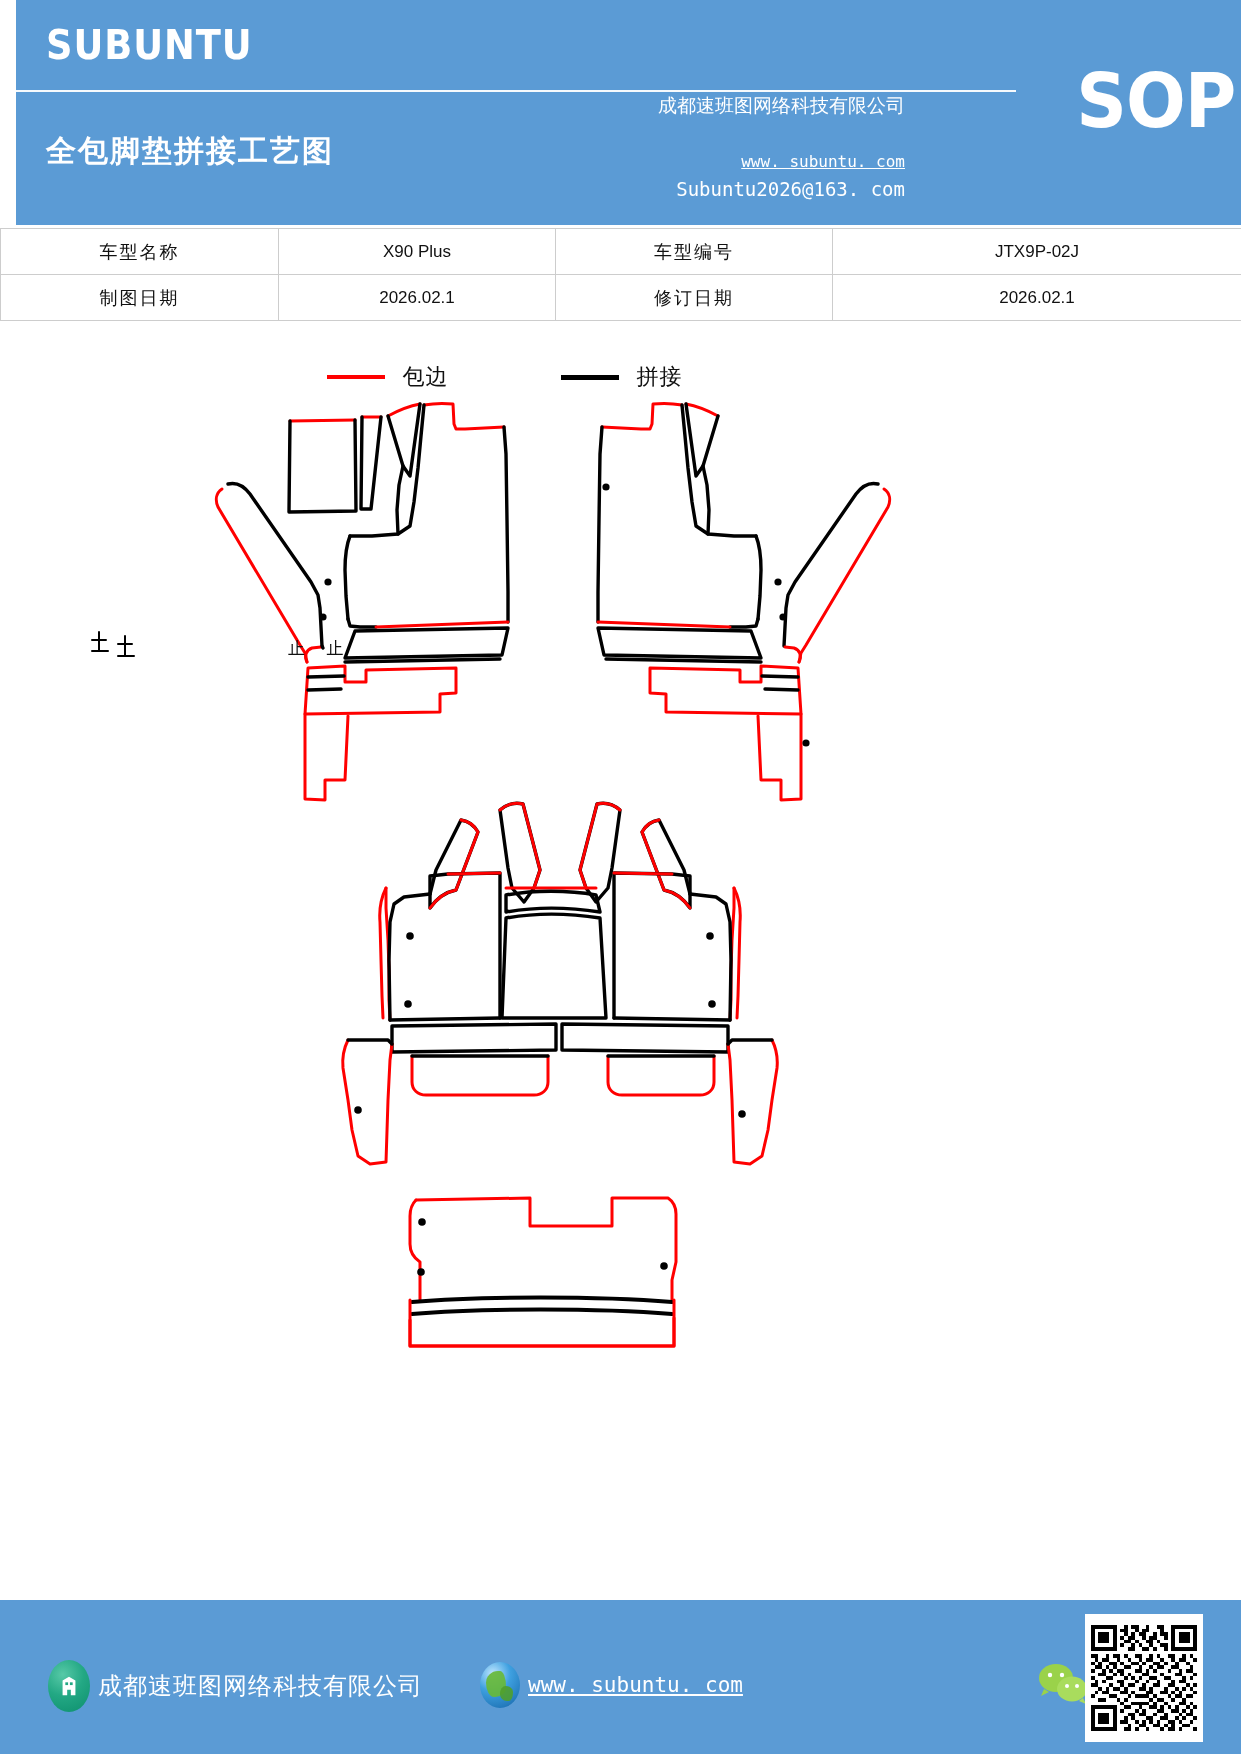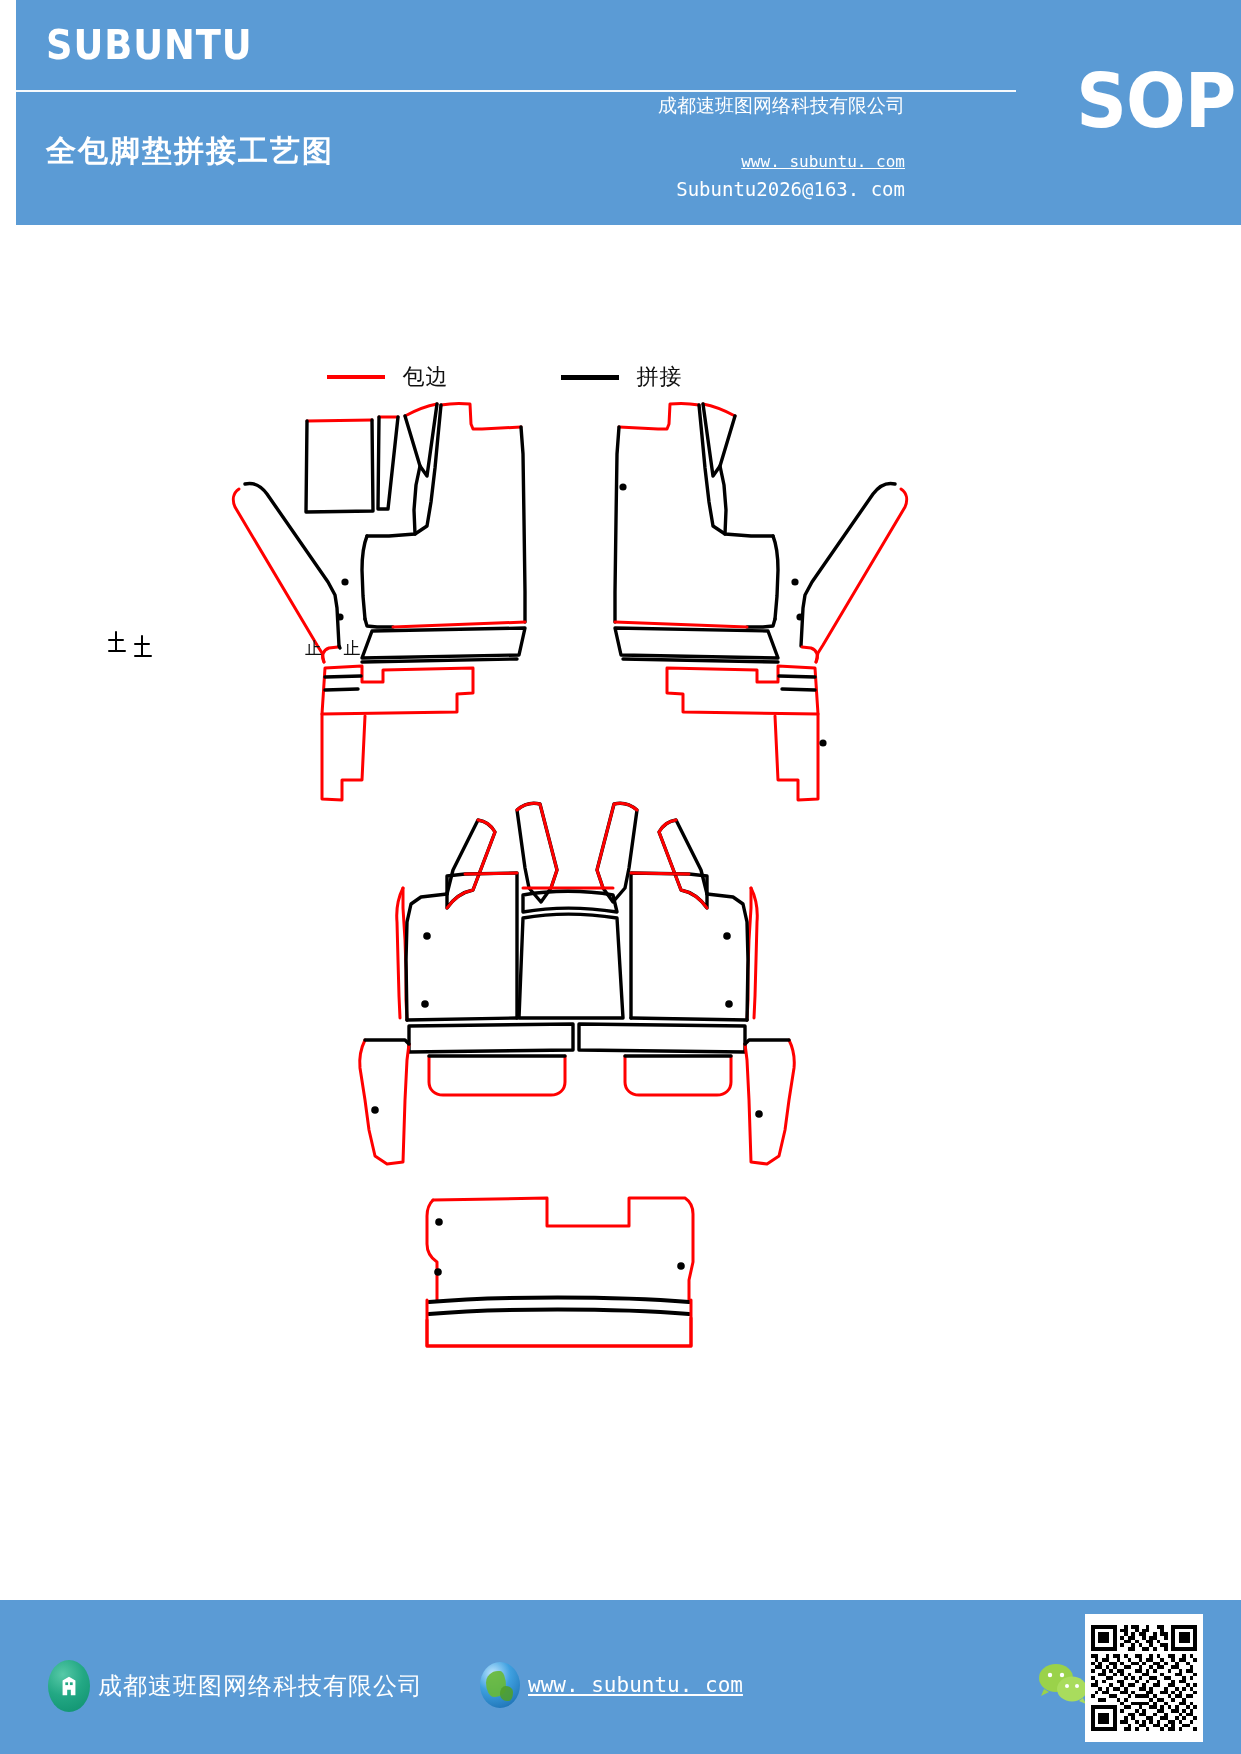--- a/index.html
+++ b/index.html
@@ -140,21 +140,20 @@
     color: #111111;
     letter-spacing: 1px;
   }
 
   
   .drawing-area {
     position: absolute;
     left: 0; top: 400px;
     width: 1089px;
     height: 1195px;
-    margin-left: 17px;
   }
   .drawing-area svg { display: block; width: 1241px; height: 1195px; }
   .pc-note {
     position: absolute;
     left: 288px; top: 237px;
     font-family: "DejaVu Serif", serif;
     font-size: 17px;
     color: #111111;
     letter-spacing: 8px;
   }
@@ -252,20 +251,36 @@
   <div class="header">
     <div class="brand-logo">SUBUNTU</div>
     <div class="header-rule"></div>
     <div class="doc-title">全包脚垫拼接工艺图</div>
     <div class="company-top">成都速班图网络科技有限公司</div>
     <div class="site-top">www. subuntu. com</div>
     <div class="mail-top">Subuntu2026@163. com</div>
     <div class="sop-badge">SOP</div>
   </div>
 
+  <table class="info-table">
+    <tbody>
+      <tr>
+        <td class="lab c1">车型名称</td>
+        <td class="val c2">X90 Plus</td>
+        <td class="lab c3">车型编号</td>
+        <td class="val c4">JTX9P-02J</td>
+      </tr>
+      <tr>
+        <td class="lab c1">制图日期</td>
+        <td class="val c2">2026.02.1</td>
+        <td class="lab c3">修订日期</td>
+        <td class="val c4">2026.02.1</td>
+      </tr>
+    </tbody>
+  </table>
 
   <div class="legend">
     <div class="legend-item">
       <span class="legend-swatch edge"></span>
       <span class="legend-label">包边</span>
     </div>
     <div class="legend-item">
       <span class="legend-swatch seam"></span>
       <span class="legend-label">拼接</span>
     </div>

